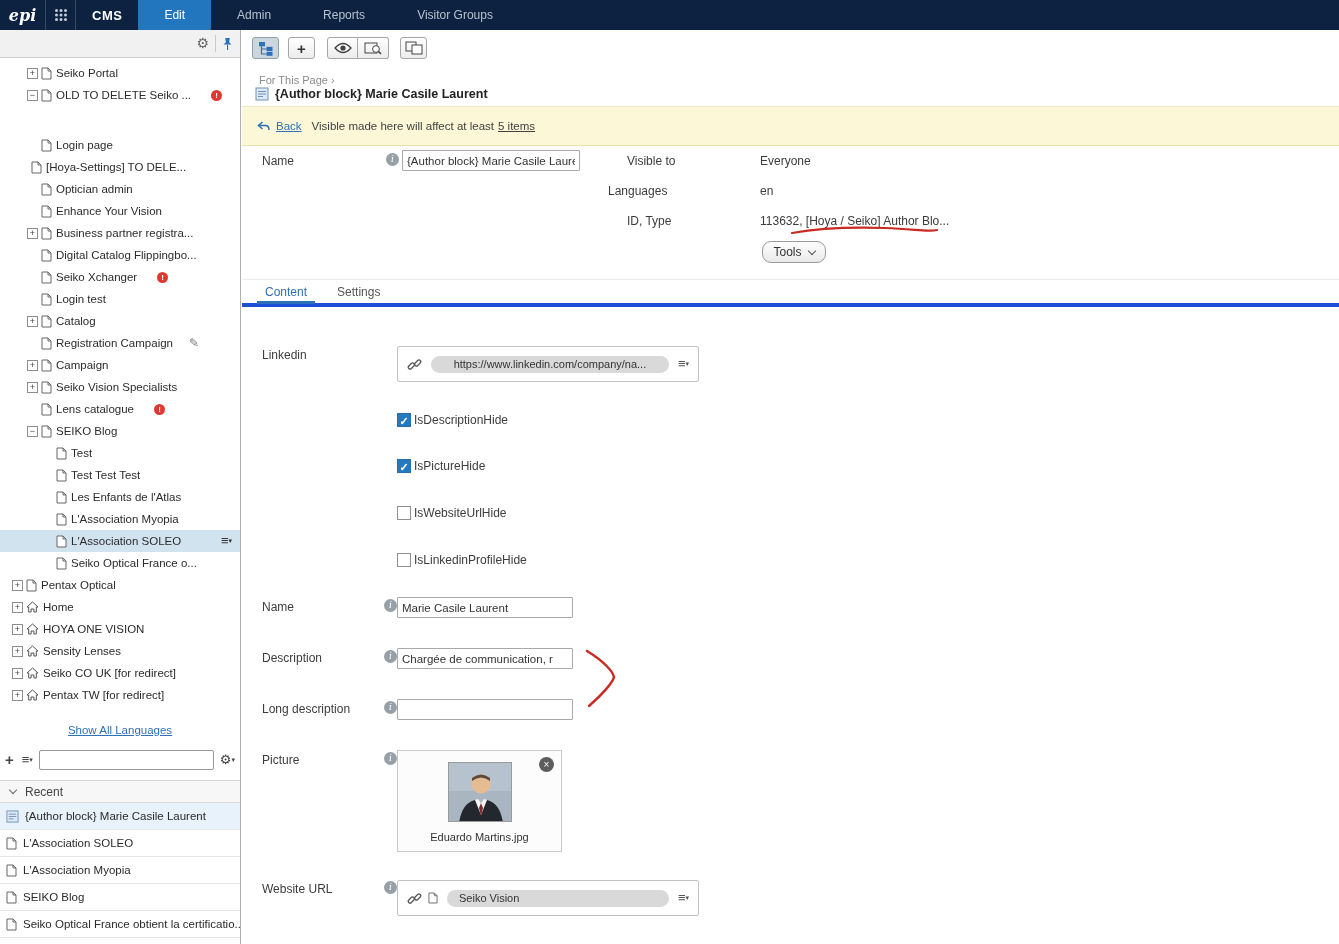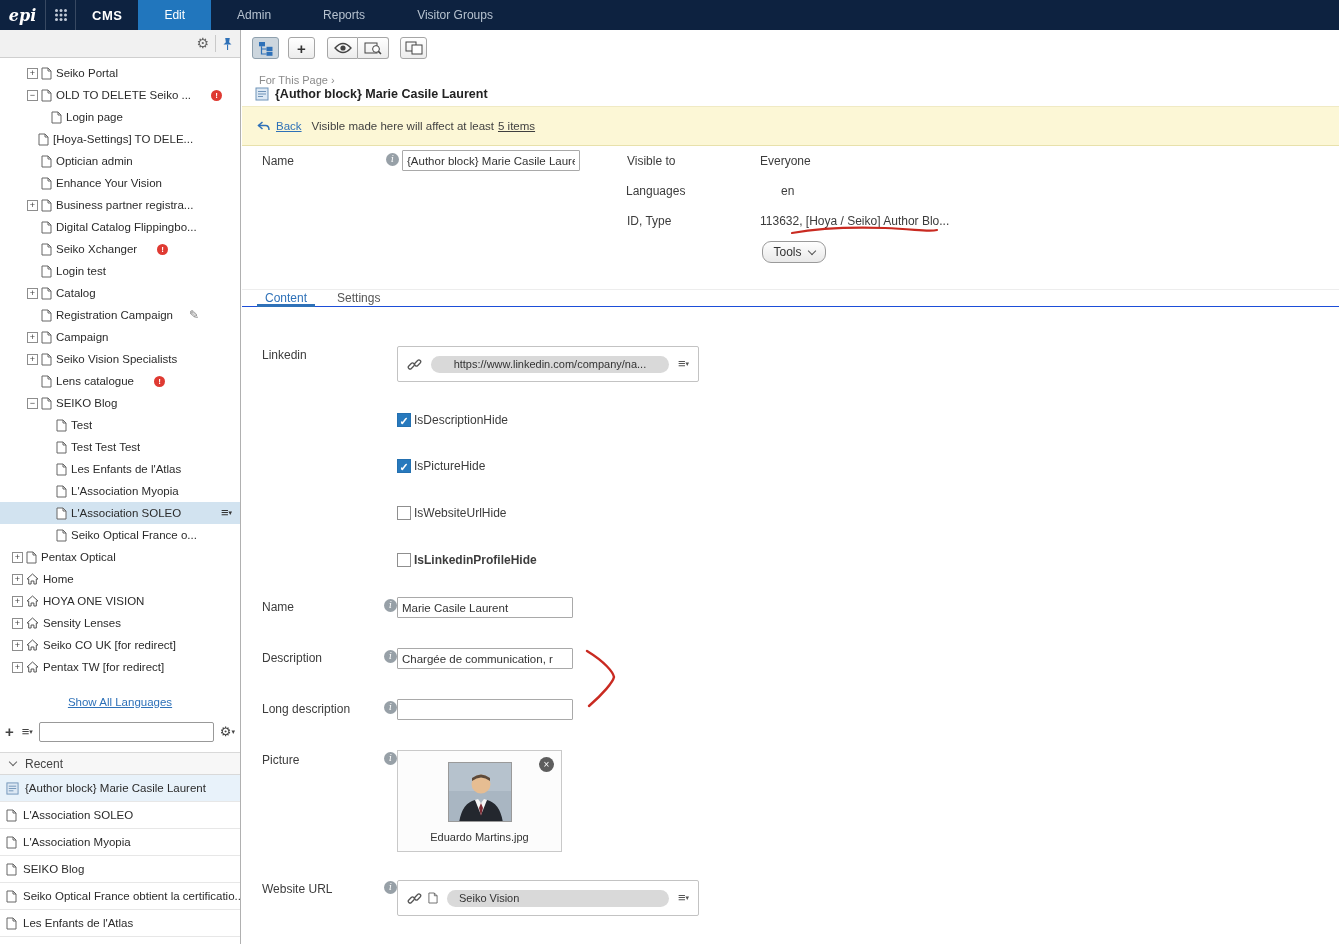--- a/index.html
+++ b/index.html
@@ -90,22 +90,22 @@
 .ival{position:absolute;font-size:12px;color:#3c3c3c;line-height:14px;white-space:nowrap}
 .info{position:absolute;width:13px;height:13px;border-radius:50%;background:#97a0a7;color:#fff;
   font-size:9px;font-style:italic;font-family:"DejaVu Serif",serif;text-align:center;line-height:13px}
 .tinput{position:absolute;height:21px;border:1px solid #a9a9a9;font-size:11.5px;padding:0 4px;
   color:#333;font-family:inherit;border-radius:1px}
 .tools-btn{position:absolute;top:211px;left:520px;width:64px;height:22px;border:1px solid #9a9a9a;
   border-radius:9px;background:linear-gradient(#fefefe,#e9e9e9);font-size:12px;color:#333;
   display:flex;align-items:center;justify-content:center;gap:7px;cursor:pointer}
 .chev-d{width:6px;height:6px;border-right:1.4px solid #555;border-bottom:1.4px solid #555;
   transform:rotate(45deg);margin-top:-3px}
-.ctabs{position:absolute;top:259px;left:0;right:0;height:18px;border-top:1px solid #ededed;
-  border-bottom:1px solid #1d4ed8;display:flex;padding-left:8px;background:#fff}
+.ctabs{position:absolute;top:249px;left:0;right:0;height:28px;border-top:1px solid #ededed;
+  border-bottom:4px solid #1d4ed8;display:flex;padding-left:8px;background:#fff}
 .ctab{padding:0 15px;display:flex;align-items:center;font-size:12px;color:#555;
   cursor:pointer;position:relative}
 .ctab.active{color:#2e71b8}
 .ctab.active:after{content:"";position:absolute;left:7px;right:7px;bottom:-1px;height:3px;background:#2e71b8}
 
 .refbox{position:absolute;left:155px;width:302px;height:36px;border:1px solid #c3c3c3;
   border-radius:2px;display:flex;align-items:center;padding:0 9px;background:#fff}
 .pill{flex:1;height:17px;background:#d9d9d9;border-radius:9px;font-size:11px;color:#333;
   display:flex;align-items:center;justify-content:center;margin:0 9px;overflow:hidden;
   white-space:nowrap;cursor:default}
@@ -185,33 +185,33 @@
       <svg width="11" height="13" viewBox="0 0 11 13">
         <path d="M1 1 h6 l3 3 v8 h-9 z" fill="#fff" stroke="#666"></path>
         <path d="M7 1 v3 h3" fill="none" stroke="#666"></path>
       </svg>
     </span>
 
     <span class="tlabel">OLD TO DELETE Seiko ...</span>
     <span class="badge">!</span>
 
   </div>
-      <div class="trow" style="padding-left: 37px;">
+      <div class="trow" style="padding-left: 27px; margin-top: 28px;">
     <span class="expander ghost"></span>
     <span class="ticon picon">
       <svg width="11" height="13" viewBox="0 0 11 13">
         <path d="M1 1 h6 l3 3 v8 h-9 z" fill="#fff" stroke="#666"></path>
         <path d="M7 1 v3 h3" fill="none" stroke="#666"></path>
       </svg>
     </span>
 
     <span class="tlabel">Login page</span>
 
   </div>
-      <div class="trow" style="padding-left: 24px; text-align: right;">
+      <div class="trow" style="padding-left: 17px; text-align: right;">
     <span class="expander ghost"></span>
     <span class="ticon picon">
       <svg width="11" height="13" viewBox="0 0 11 13">
         <path d="M1 1 h6 l3 3 v8 h-9 z" fill="#fff" stroke="#666"></path>
         <path d="M7 1 v3 h3" fill="none" stroke="#666"></path>
       </svg>
     </span>
 
     <span class="tlabel">[Hoya-Settings] TO DELE...</span>
 
@@ -655,22 +655,22 @@
     <span>Visible made here will affect at least</span>
     <span class="count">5 items</span>
   </div>
 
   <span class="flabel" style="top:124px;left:20px">Name</span>
   <span class="info" style="top:123px;left:144px">i</span>
   <input class="tinput" style="top: 120px; left: 160px; width: 178px;" value="{Author block} Marie Casile Laurent">
 
   <span class="flabel" style="top:124px;left:385px">Visible to</span>
   <span class="ival" style="top:124px;left:518px">Everyone</span>
-  <span class="flabel" style="top:154px;left:384px">Languages</span>
-  <span class="ival" style="top:154px;left:539px">en</span>
+  <span class="flabel" style="top:154px;left:366px">Languages</span>
+  <span class="ival" style="top:154px;left:518px">en</span>
   <span class="flabel" style="top:184px;left:385px">ID, Type</span>
   <span class="ival" style="top:184px;left:518px">
     <span>113632,</span>
     <span>[Hoya / Seiko] Author Blo...</span>
   </span>
 
   <div class="tools-btn">
     <span>Tools</span>
       <span class="chev-d"></span>
   </div>
@@ -704,21 +704,21 @@
     <span class="cbl">IsDescriptionHide</span>
   </div>
       <div class="cbrow" style="top: 429px;">
     <span class="cb checked"></span>
     <span class="cbl">IsPictureHide</span>
   </div>
       <div class="cbrow" style="top: 476px;">
     <span class="cb"></span>
     <span class="cbl">IsWebsiteUrlHide</span>
   </div>
-      <div class="cbrow" style="top: 523px; font-weight: bold;">
+      <div class="cbrow" style="top: 523px;">
     <span class="cb"></span>
     <span class="cbl">IsLinkedinProfileHide</span>
   </div>
     </div>
 
   <span class="flabel" style="top:570px;left:20px">Name</span>
   <span class="info" style="top:569px;left:142px">i</span>
   <input class="tinput" style="top: 567px; left: 155px; width: 176px;" value="Marie Casile Laurent">
 
   <span class="flabel" style="top:621px;left:20px">Description</span>

